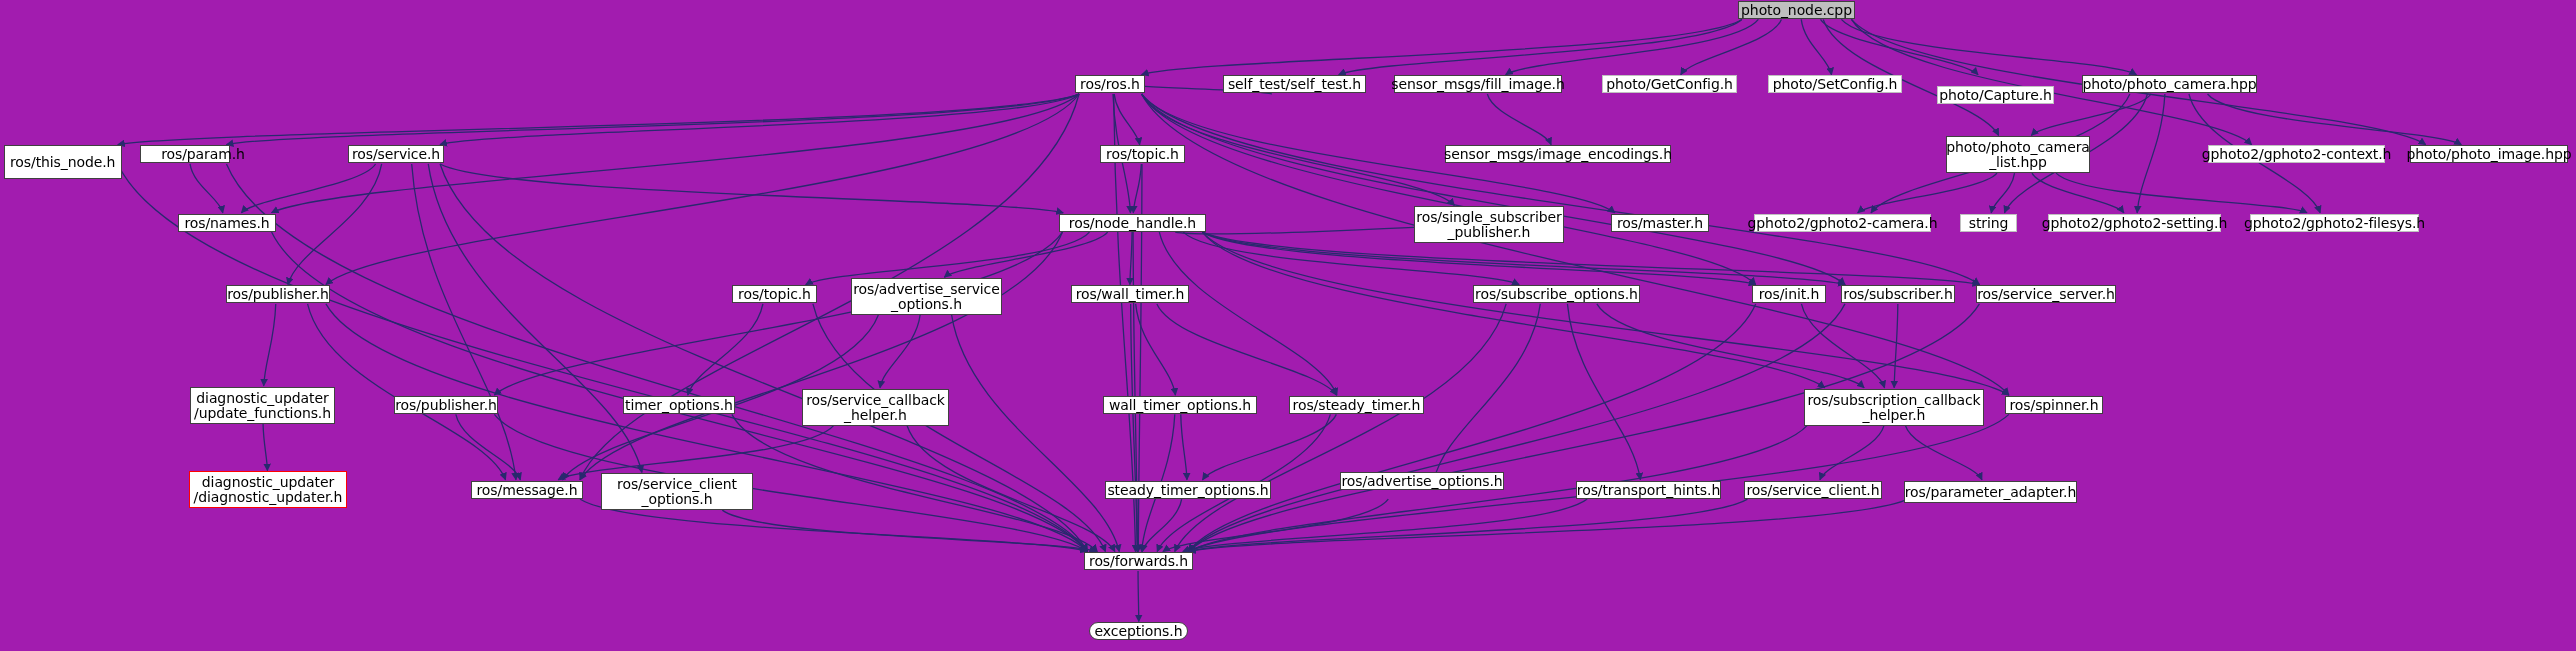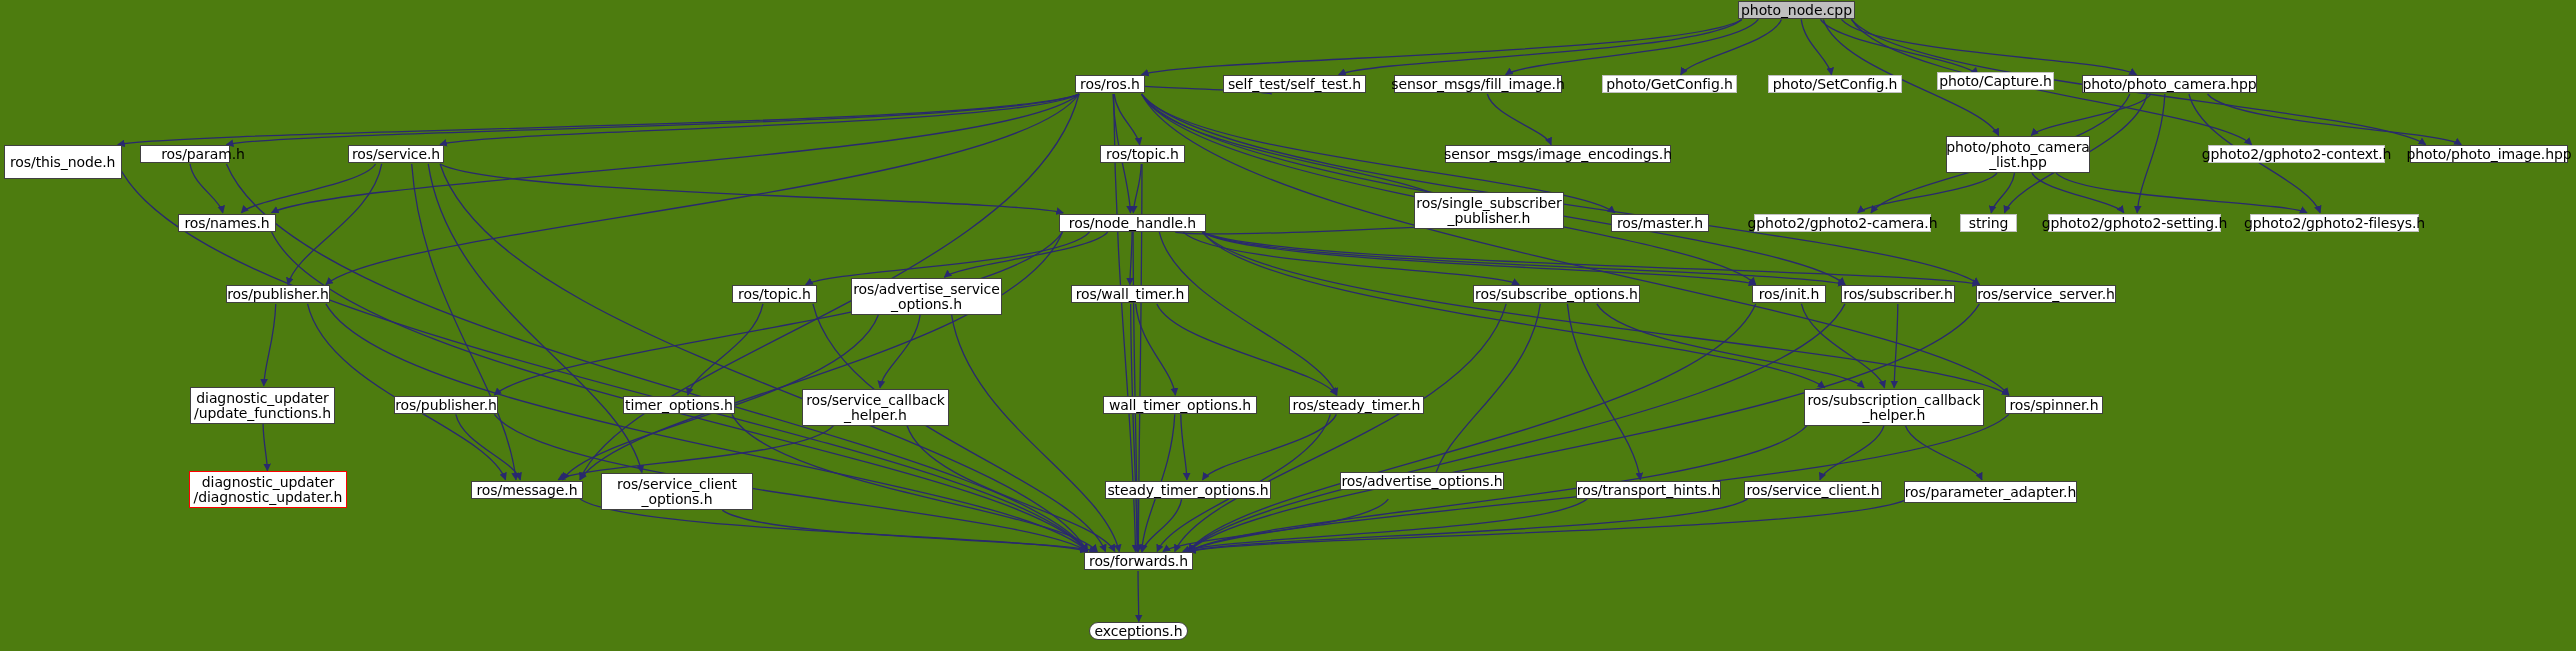--- a/index.html
+++ b/index.html
@@ -1,21 +1,21 @@
 <!DOCTYPE html>
 <html style="font-size:14.7px"><head>
 <meta charset="utf-8">
 <title>photo_node.cpp include dependency graph</title>
 <style>
   html,body{margin:0;padding:0;background:#ffffff;}
   #graph-root{
     position:relative;
     width:2576px;
     height:652px;
-    background:#4d7c0f;
+    background:#a21caf;
     font-family:"DejaVu Sans","Liberation Sans",sans-serif;
     overflow:hidden;
   }
   #edge-layer{position:absolute;left:0;top:0;width:2576px;height:652px;pointer-events:none;}
   .node{
     position:absolute;
     box-sizing:border-box;
     display:flex;
     align-items:center;
     justify-content:center;
@@ -153,34 +153,34 @@
         <path d="M 1236.12,620 C 1236.1999999999998,644.75 1236.832,658.5 1236.912,675" fill="none" stroke="#29296e" stroke-width="1.4" marker-end="url(#arrow)"></path>
       </g>
   </svg>
   <div id="node-layer">
       <div class="node root" style="left: 1738px; top: 0.9px; width: 117px; height: 18.4px;"><span>photo_node.cpp</span></div>
       <div class="node dark" style="left: 1075px; top: 75px; width: 70px; height: 18.4px;"><span>ros/ros.h</span></div>
       <div class="node dark" style="left: 1223px; top: 75px; width: 143px; height: 18.4px;"><span>self_test/self_test.h</span></div>
       <div class="node dark" style="left: 1394px; top: 75px; width: 168px; height: 18.4px;"><span>sensor_msgs/fill_image.h</span></div>
       <div class="node light" style="left: 1602px; top: 75px; width: 135px; height: 18.4px;"><span>photo/GetConfig.h</span></div>
       <div class="node light" style="left: 1768px; top: 75px; width: 134px; height: 18.4px;"><span>photo/SetConfig.h</span></div>
-      <div class="node light" style="left: 1937px; top: 72px; width: 117px; height: 18.4px;"><span>photo/Capture.h</span></div>
+      <div class="node light" style="left: 1937px; top: 86px; width: 117px; height: 18.4px;"><span>photo/Capture.h</span></div>
       <div class="node dark" style="left: 2082px; top: 75px; width: 175px; height: 18.4px;"><span>photo/photo_camera.hpp</span></div>
       <div class="node dark" style="left: 3.7px; top: 145px; width: 118px; height: 34px;"><span>ros/this_node.h</span></div>
       <div class="node dark" style="left: 140px; top: 145px; width: 90px; height: 18.4px; padding-left: 36px;"><span>ros/param.h</span></div>
       <div class="node dark" style="left: 348px; top: 145px; width: 96px; height: 18.4px;"><span>ros/service.h</span></div>
       <div class="node dark" style="left: 1100px; top: 145px; width: 85px; height: 18.4px;"><span>ros/topic.h</span></div>
       <div class="node dark" style="left: 1445px; top: 145px; width: 226px; height: 18.4px;"><span>sensor_msgs/image_encodings.h</span></div>
       <div class="node dark" style="left: 1946px; top: 136px; width: 144px; height: 37px;"><span>photo/photo_camera
 _list.hpp</span></div>
       <div class="node light" style="left: 2208px; top: 145px; width: 177px; height: 18.4px;"><span>gphoto2/gphoto2-context.h</span></div>
       <div class="node dark" style="left: 2410px; top: 145px; width: 158px; height: 18.4px;"><span>photo/photo_image.hpp</span></div>
       <div class="node dark" style="left: 178px; top: 214px; width: 98px; height: 18.4px;"><span>ros/names.h</span></div>
       <div class="node dark" style="left: 1059px; top: 214px; width: 147px; height: 18.4px;"><span>ros/node_handle.h</span></div>
-      <div class="node dark" style="left: 1414px; top: 192px; width: 150px; height: 37px;"><span>ros/single_subscriber
+      <div class="node dark" style="left: 1414px; top: 206px; width: 150px; height: 37px;"><span>ros/single_subscriber
 _publisher.h</span></div>
       <div class="node dark" style="left: 1611px; top: 214px; width: 98px; height: 18.4px;"><span>ros/master.h</span></div>
       <div class="node light" style="left: 1754px; top: 214px; width: 177px; height: 18.4px;"><span>gphoto2/gphoto2-camera.h</span></div>
       <div class="node light" style="left: 1960px; top: 214px; width: 57px; height: 18.4px;"><span>string</span></div>
       <div class="node light" style="left: 2048px; top: 214px; width: 173px; height: 18.4px;"><span>gphoto2/gphoto2-setting.h</span></div>
       <div class="node light" style="left: 2250px; top: 214px; width: 169px; height: 18.4px;"><span>gphoto2/gphoto2-filesys.h</span></div>
       <div class="node dark" style="left: 226px; top: 285px; width: 104px; height: 18.4px;"><span>ros/publisher.h</span></div>
       <div class="node dark" style="left: 732px; top: 285px; width: 85px; height: 18.4px;"><span>ros/topic.h</span></div>
       <div class="node dark" style="left: 851px; top: 278px; width: 151px; height: 37px;"><span>ros/advertise_service
 _options.h</span></div>

